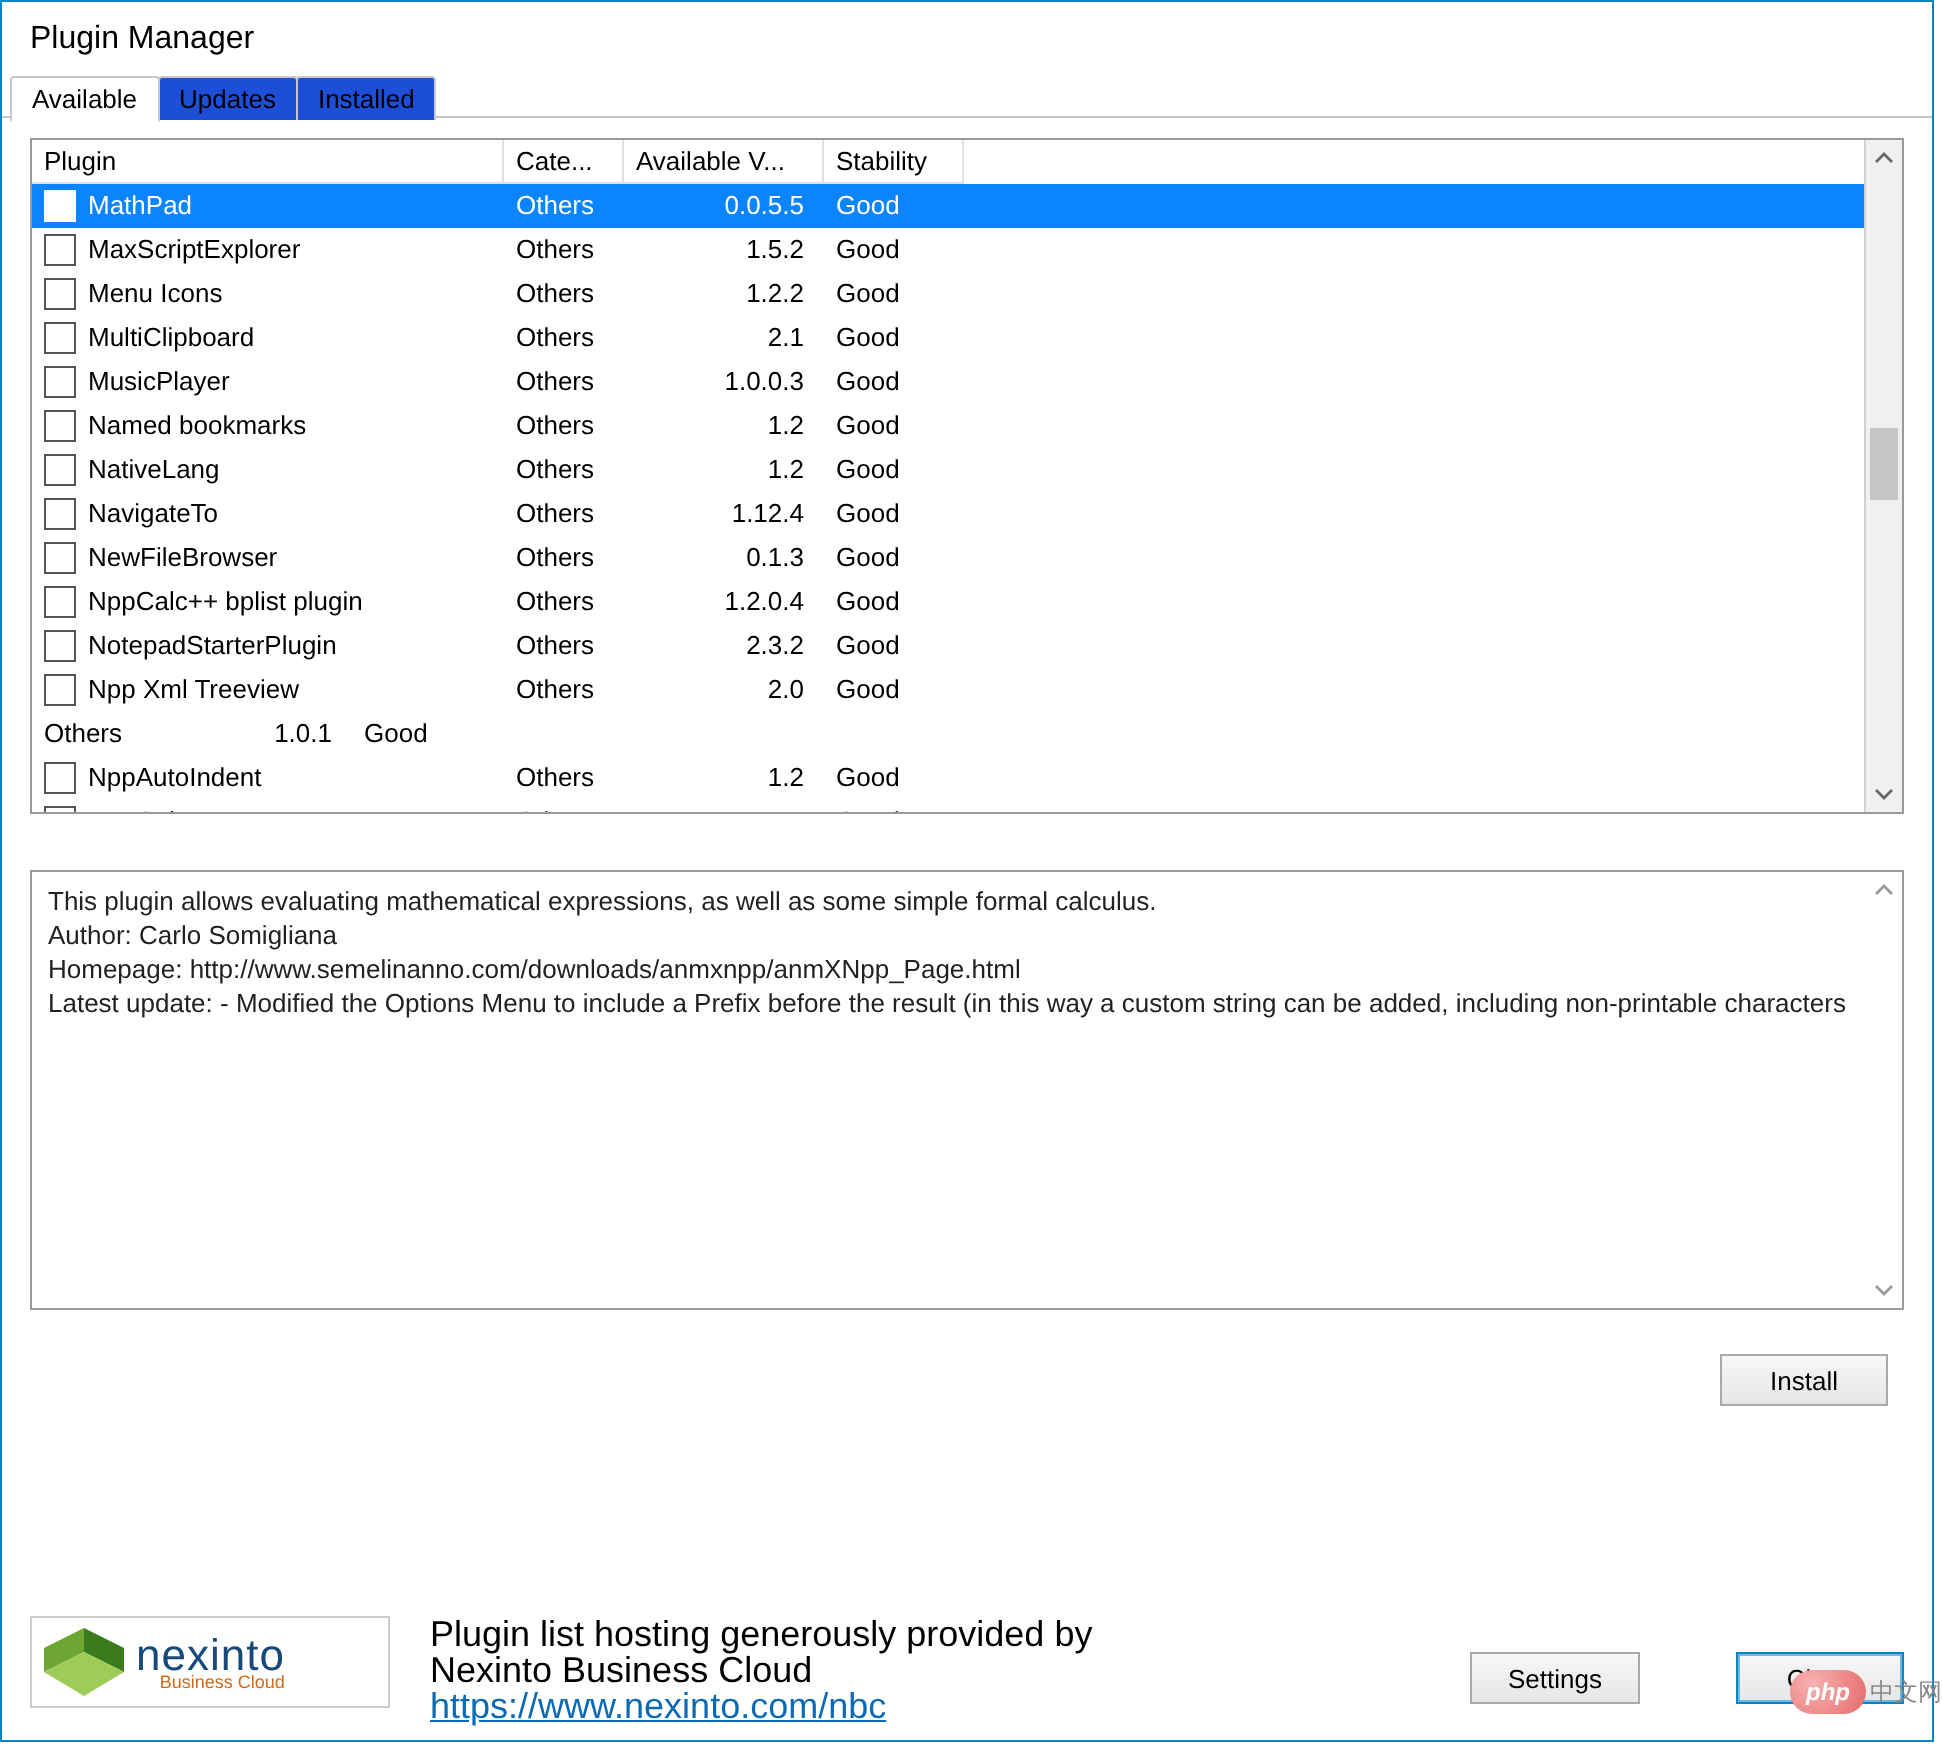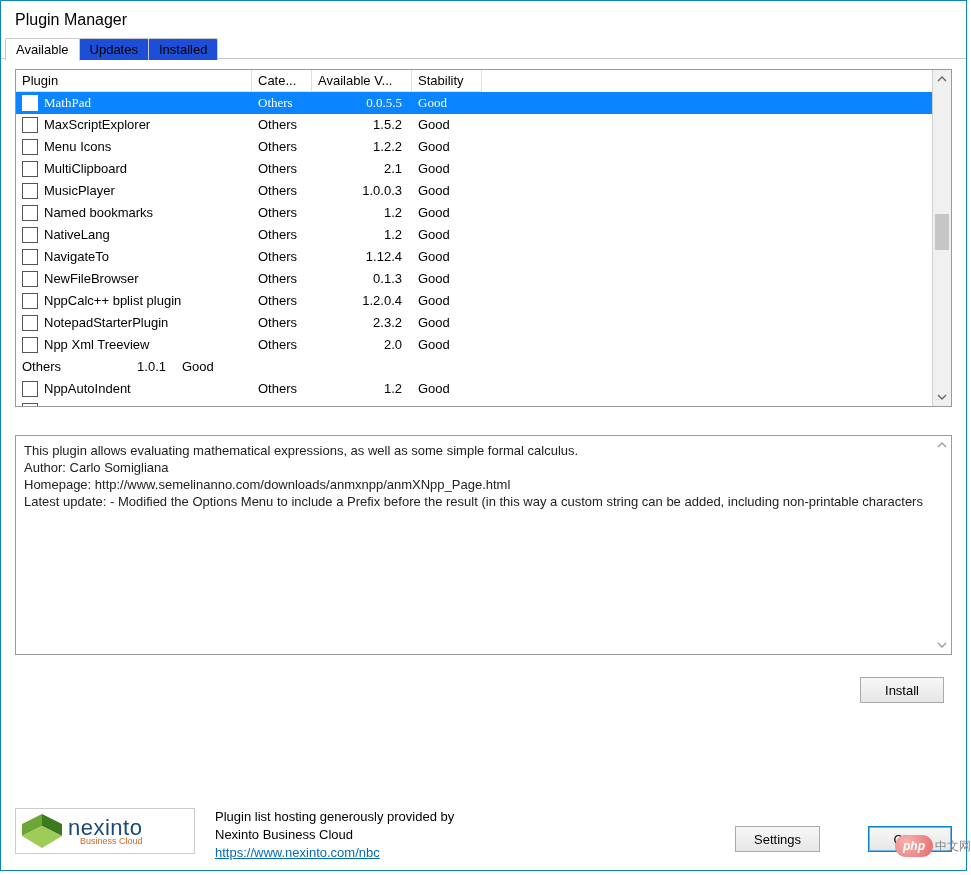--- a/index.html
+++ b/index.html
@@ -136,21 +136,20 @@
     display: flex;
     align-items: center;
   }
   .cell-plugin   { width: 236px; display: flex; align-items: center;}
   .cell-category { width: 60px; }
   .cell-version  { width: 100px; justify-content: flex-end; padding-right: 10px !important;}
   .cell-stability{ width: 70px; }
   .row.selected {
     background: #0a84ff;
     color: #fff;
-    font-family: Liberation Serif, serif;
   }
   .chk {
     width: 14px;
     height: 14px;
     border: 1px solid #555;
     margin-right: 6px;
     background: #fff;
     flex: 0 0 auto;
   }
   .row.selected .chk {
@@ -268,21 +267,21 @@
     letter-spacing: 0.5px;
   }
   .logo-sub {
     font-size: 9px;
     color: #d06a1a;
     text-align: right;
     margin-top: -2px;
   }
   .footer-text {
     flex: 1 1 auto;
-    font-size: 13px;
+    font-size: 18px;
     line-height: 18px;
   }
   .footer-link {
     color: #0a6ab5;
     text-decoration: underline;
   }
   .footer-buttons {
     display: flex;
     flex-direction: row;
     align-items: flex-end;

